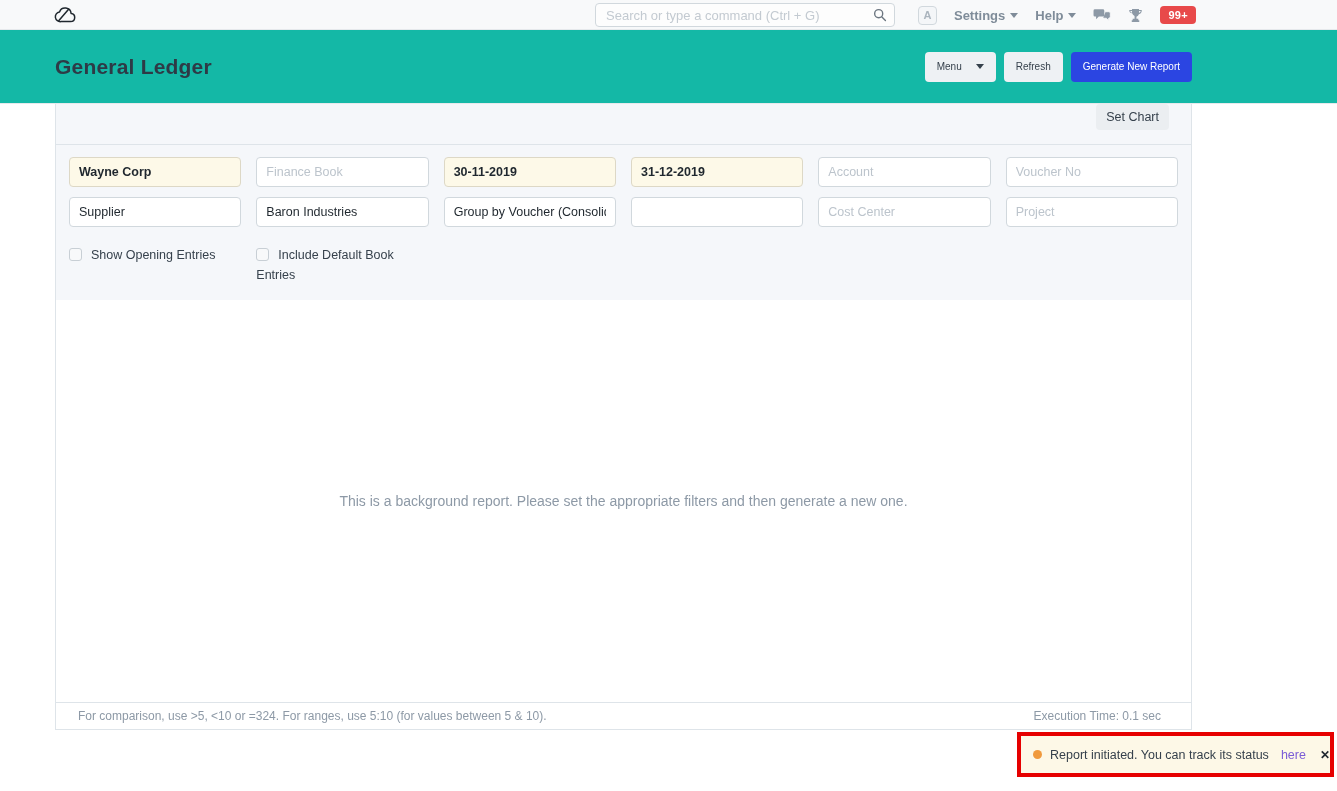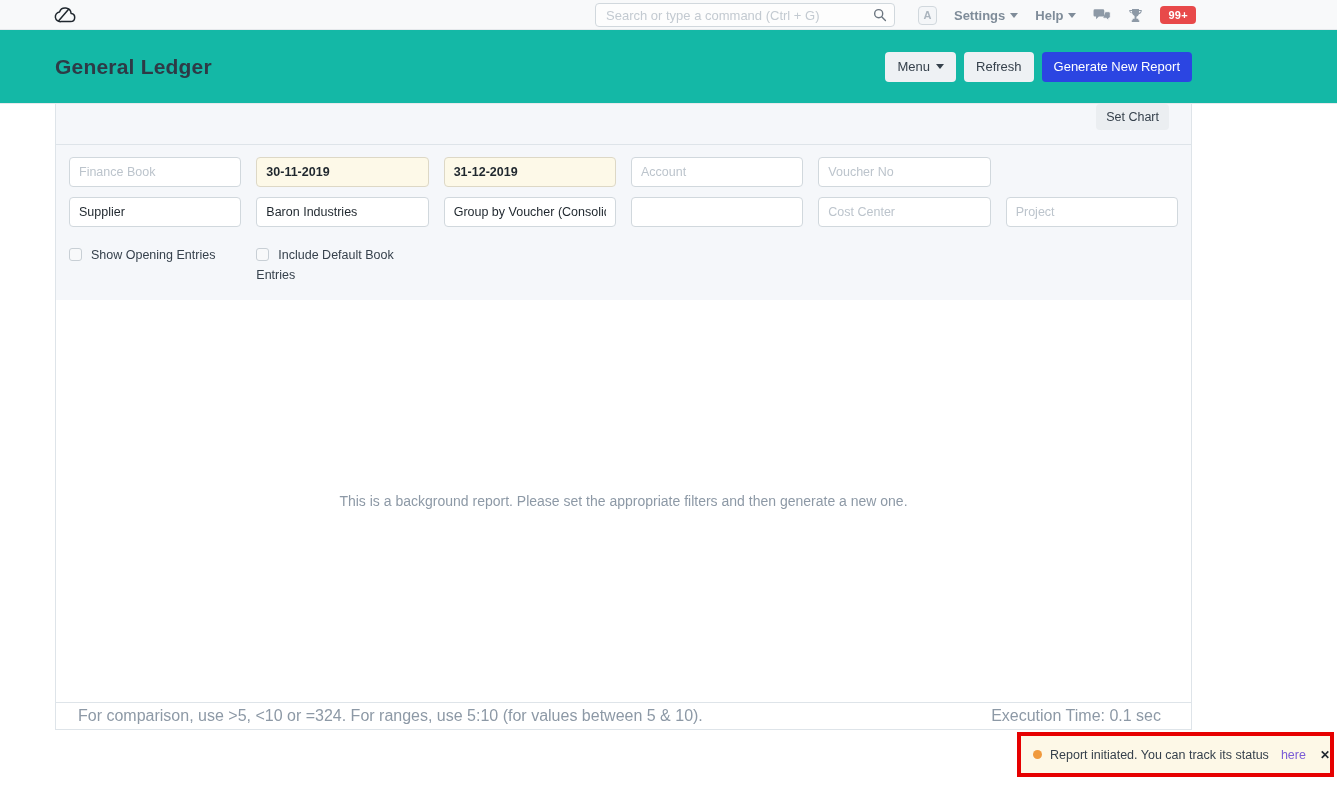--- a/index.html
+++ b/index.html
@@ -36,22 +36,22 @@
 
   
   .page-head {
     height:74px; background:#14b8a6; border-bottom:1px solid #e6e9ec;
     display:flex; align-items:center; justify-content:space-between;
     padding:0 145px 0 55px;
   }
   .page-title { font-size:21px; font-weight:700; color:#2e3a46; letter-spacing:.2px; }
   .head-actions { display:flex; align-items:center; gap:8px; }
   .btn {
-    height:30px; padding:0 12px; border:none; border-radius:4px; font-size:13px;
-    font-family:"Liberation Sans", sans-serif; cursor:pointer; display:flex; align-items:center; gap:6px;
+    height:30px; padding:0 12px; border:none; border-radius:4px; font-size:10px;
+    font-family:"Liberation Sans", sans-serif; cursor:pointer; display:flex; align-items:center; gap:14px;
   }
   .btn-default { background:#eef1f4; color:#36414c; }
   .btn-primary { background:#2b45e2; color:#ffffff; }
   .caret-dark { border-top-color:#36414c; }
 
   
   .panel { margin-left:55px; width:1137px; border:1px solid #dee4e9; border-top:none; }
   .panel-toolbar {
     height:41px; background:#f5f7fa; border-bottom:1px solid #dee4e9;
     display:flex; align-items:flex-start; justify-content:flex-end; padding-right:22px;
@@ -74,21 +74,21 @@
     appearance:none; -webkit-appearance:none; width:13px; height:13px; border:1px solid #c8cfd5;
     border-radius:3px; background:#f8f9fa; vertical-align:-2px; margin:0 9px 0 0; cursor:pointer;
   }
 
   .report-area { height:402px; background:#fff; display:flex; align-items:center; justify-content:center; }
   .report-msg { font-size:14px; color:#8d99a6; }
 
   .panel-footer {
     height:27px; background:#fff; border-top:1px solid #dee4e9;
     display:flex; align-items:center; justify-content:space-between;
-    padding:0 30px 0 22px; font-size:16px; color:#8d99a6;
+    padding:0 30px 0 22px; font-size:12px; color:#8d99a6;
   }
 
   
   .toast-annotation {
     position:absolute; right:3px; bottom:14px; width:317px;
     border:4px solid #e60000;
   }
   .toast {
     background:#fdf8e7; padding:0 12px; height:37px; display:flex; align-items:center;
     font-size:12.5px; color:#36414c; white-space:nowrap;
@@ -160,20 +160,21 @@
 </div>
 
 <div class="panel">
 
   <div class="panel-toolbar">
     <button class="btn-xs">Set Chart</button>
   </div>
 
   <div class="panel-filters">
     <div class="filter-grid">
+      <input class="filter-input filled" type="text" value="Wayne Corp" style="">
       <input class="filter-input" type="text" placeholder="Finance Book" style="">
       <input class="filter-input filled" type="text" value="30-11-2019" style="">
       <input class="filter-input filled" type="text" value="31-12-2019" style="">
       <input class="filter-input" type="text" placeholder="Account" style="">
       <input class="filter-input" type="text" placeholder="Voucher No" style="">
     </div>
 
     <div class="filter-grid" style="margin-top:10px;">
       <input class="filter-input" type="text" value="Supplier" style="">
       <input class="filter-input" type="text" value="Baron Industries" style="">

